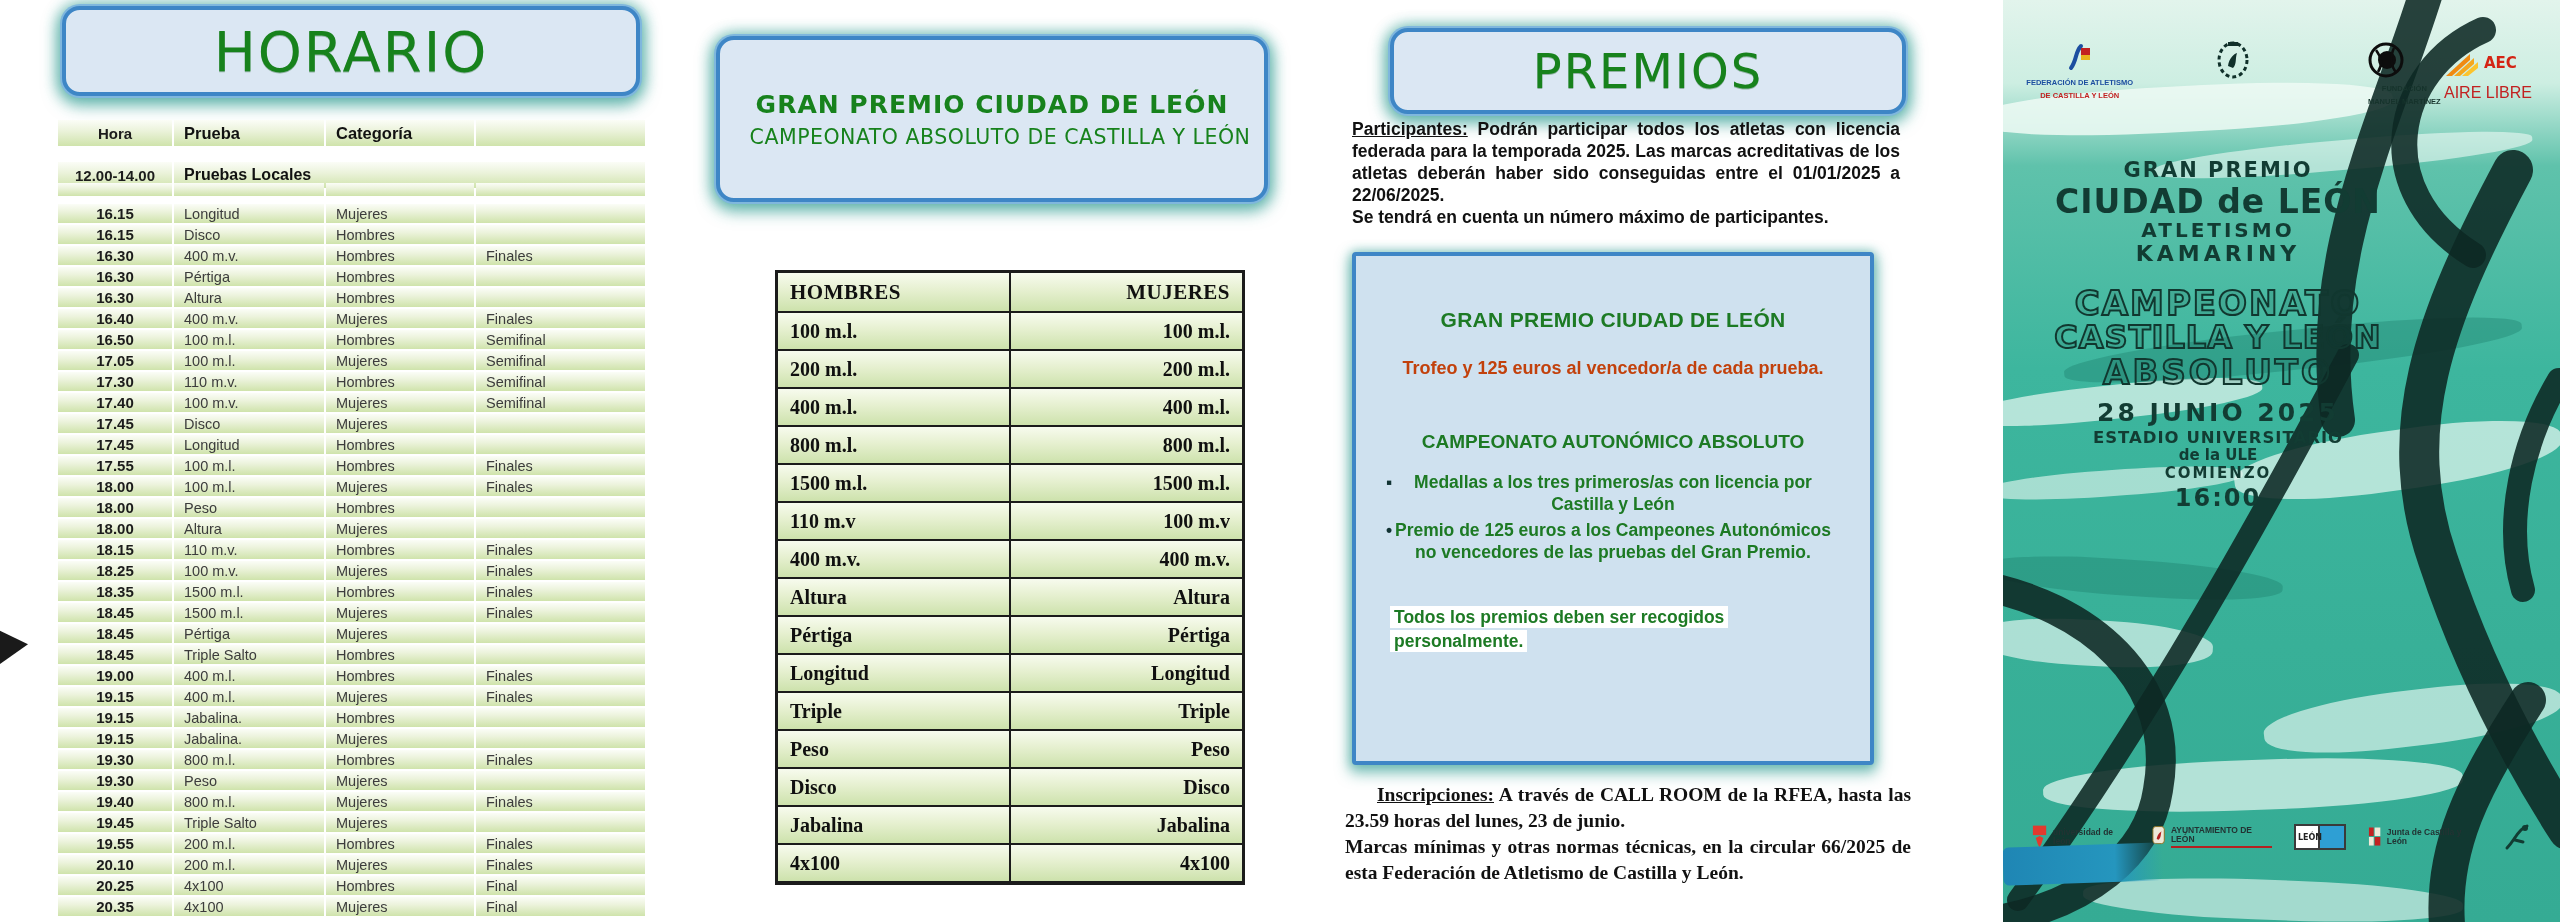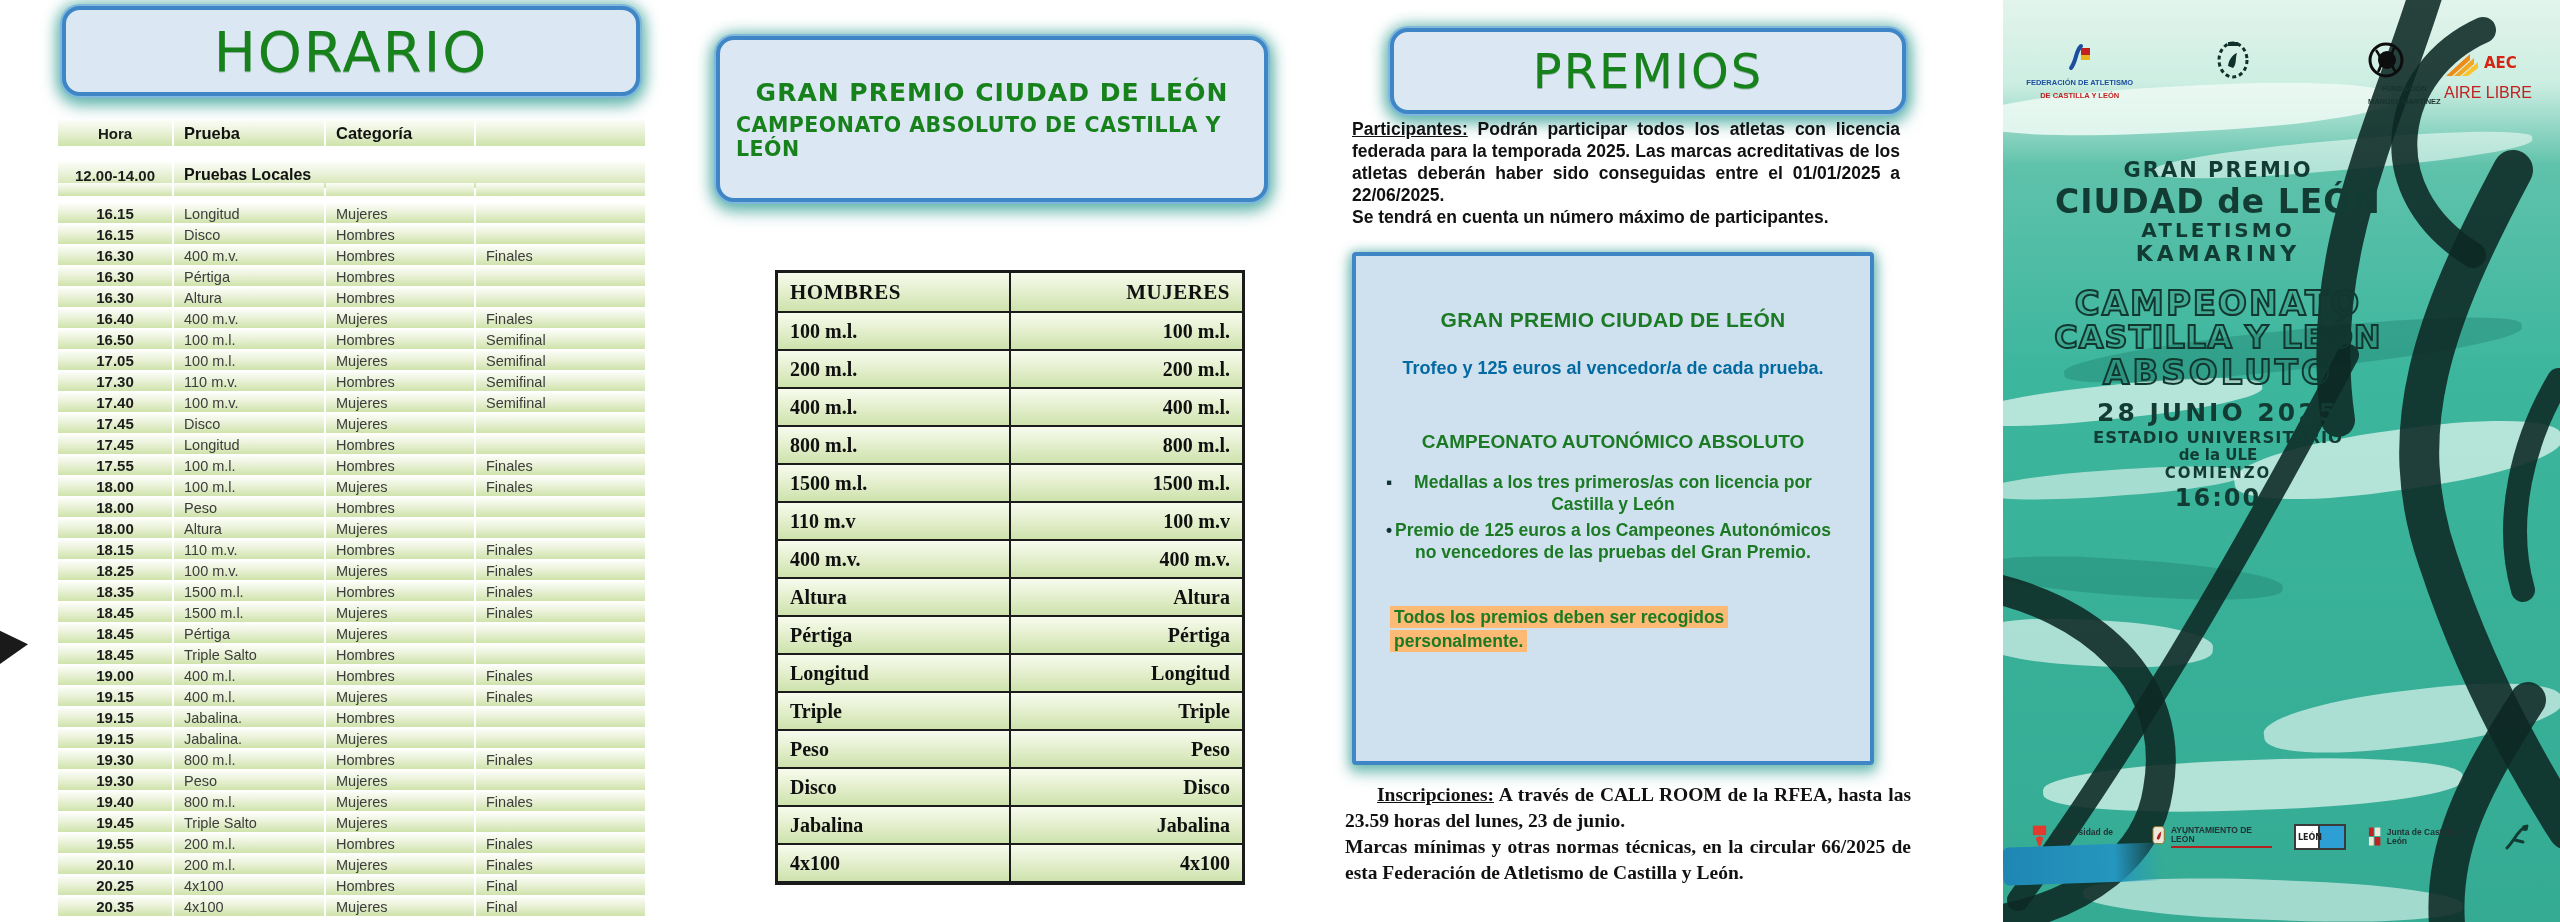--- a/index.html
+++ b/index.html
@@ -44,21 +44,21 @@
   .hrow { display:contents; }
   .hhead { height:26px; font-weight:bold; color:#111; font-size:16.5px; }
   .hspacer { height:6px; background:transparent; }
   .hspecial { height:26px; font-weight:bold; color:#111; font-size:16px; }
   .hempty { height:13px; }
   .span3 { grid-column:2 / span 3; }
 
   
   #centro-title { left:716px; top:36px; width:552px; height:166px; }
   #centro-title .line1 { color:#17821c; font-weight:bold; font-size:25px; letter-spacing:1px; font-family:"DejaVu Sans", sans-serif; }
-  #centro-title .line2 { color:#17821c; font-weight:bold; font-size:20.5px; letter-spacing:.5px; margin-top:6px; font-family:"DejaVu Sans", sans-serif;padding-left:16px; }
+  #centro-title .line2 { color:#17821c; font-weight:normal; font-size:20.5px; letter-spacing:.5px; margin-top:6px; font-family:"DejaVu Sans", sans-serif;padding-left:16px; }
 
   #centro-table {
     position:absolute; left:775px; top:270px; width:470px;
     border:2px solid #1b1b1b; border-bottom-width:3px;
     display:grid; grid-template-columns:1fr 1fr;
     font-family:"Liberation Serif", serif; font-weight:bold; color:#101010;
   }
   .ccell {
     background:linear-gradient(180deg,#f7fbee 0%,#e6f0d0 45%,#cde2ac 100%);
     border:1px solid #1b1b1b;
@@ -76,26 +76,26 @@
   #participantes { left:1352px; top:118px; width:548px; }
   #participantes .lbl { text-decoration:underline; }
 
   #premios-box {
     position:absolute; left:1352px; top:252px; width:522px; height:513px;
     background:#cfe1ef; border:4px solid #3e86c6; border-radius:4px;
     box-shadow:0 6px 14px 3px rgba(32,150,138,.5), 0 0 10px 2px rgba(32,150,138,.35);
     padding:52px 34px 0 34px; text-align:center;
   }
   #premios-box .bhead { color:#1d7a24; font-weight:bold; font-size:21px; letter-spacing:.3px; }
-  #premios-box .bline { color:#0369a1; font-weight:bold; font-size:18px; margin-top:26px; }
+  #premios-box .bline { color:#c2410c; font-weight:bold; font-size:18px; margin-top:26px; }
   #premios-box .bhead2 { color:#1d7a24; font-weight:bold; font-size:19px; margin-top:52px; }
   #premios-box ul { list-style:none; margin-top:18px; color:#1d7a24; font-weight:bold; font-size:17.5px; line-height:22px; }
   #premios-box li { position:relative; padding-left:0; margin-top:4px; }
   #premios-box li .marker { position:absolute; left:-4px; top:0; color:#133; }
-  .hl { display:inline; background:#fdba74; color:#1d7a24; font-weight:bold; font-size:17.5px; line-height:24px;
+  .hl { display:inline; background:#ffffff; color:#1d7a24; font-weight:bold; font-size:17.5px; line-height:24px;
         box-decoration-break:clone; -webkit-box-decoration-break:clone; padding:1px 4px; }
   #premios-box .hl-wrap1 { margin-top:42px; text-align:left; }
   #premios-box .hl-wrap2 { margin-top:16px; text-align:justify; }
 
   #inscripciones { left:1345px; top:782px; width:566px; font-family:"Liberation Serif", serif; font-size:19.5px; line-height:26px; }
   #inscripciones .lbl { text-decoration:underline;margin-left:32px; }
 
   
   #poster {
     position:absolute; left:2003px; top:0; width:557px; height:922px; overflow:hidden;

